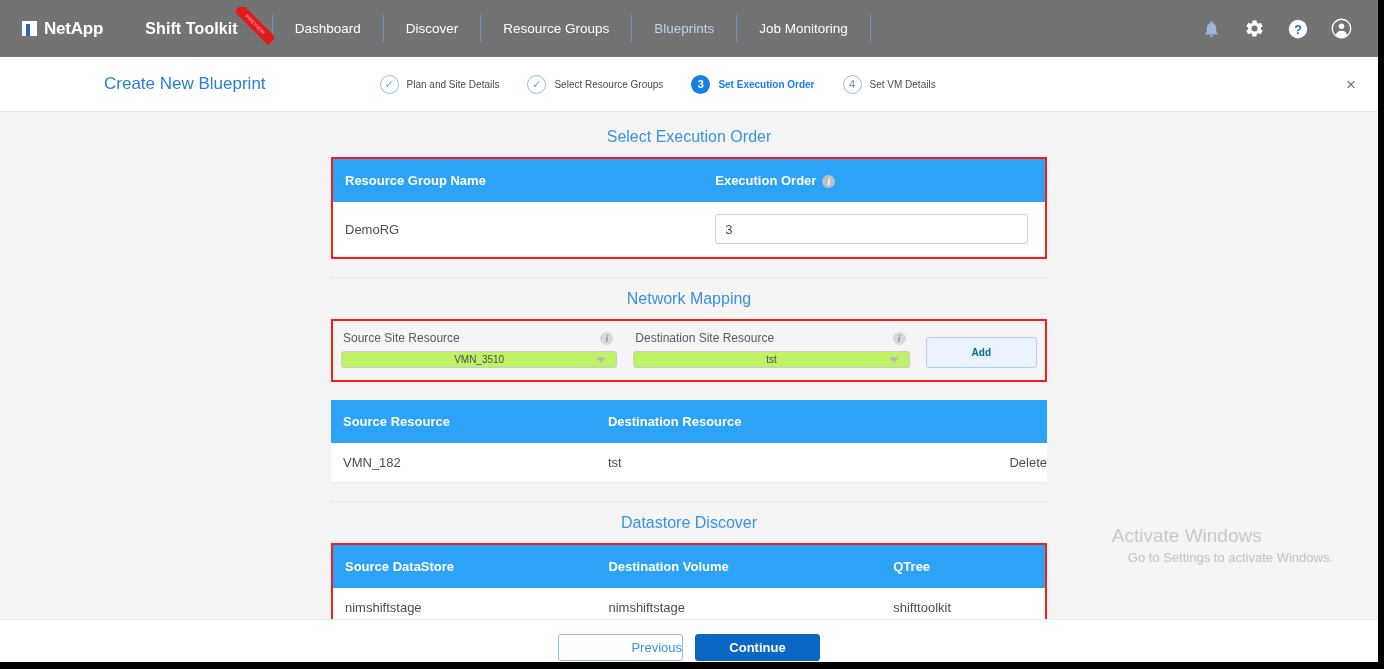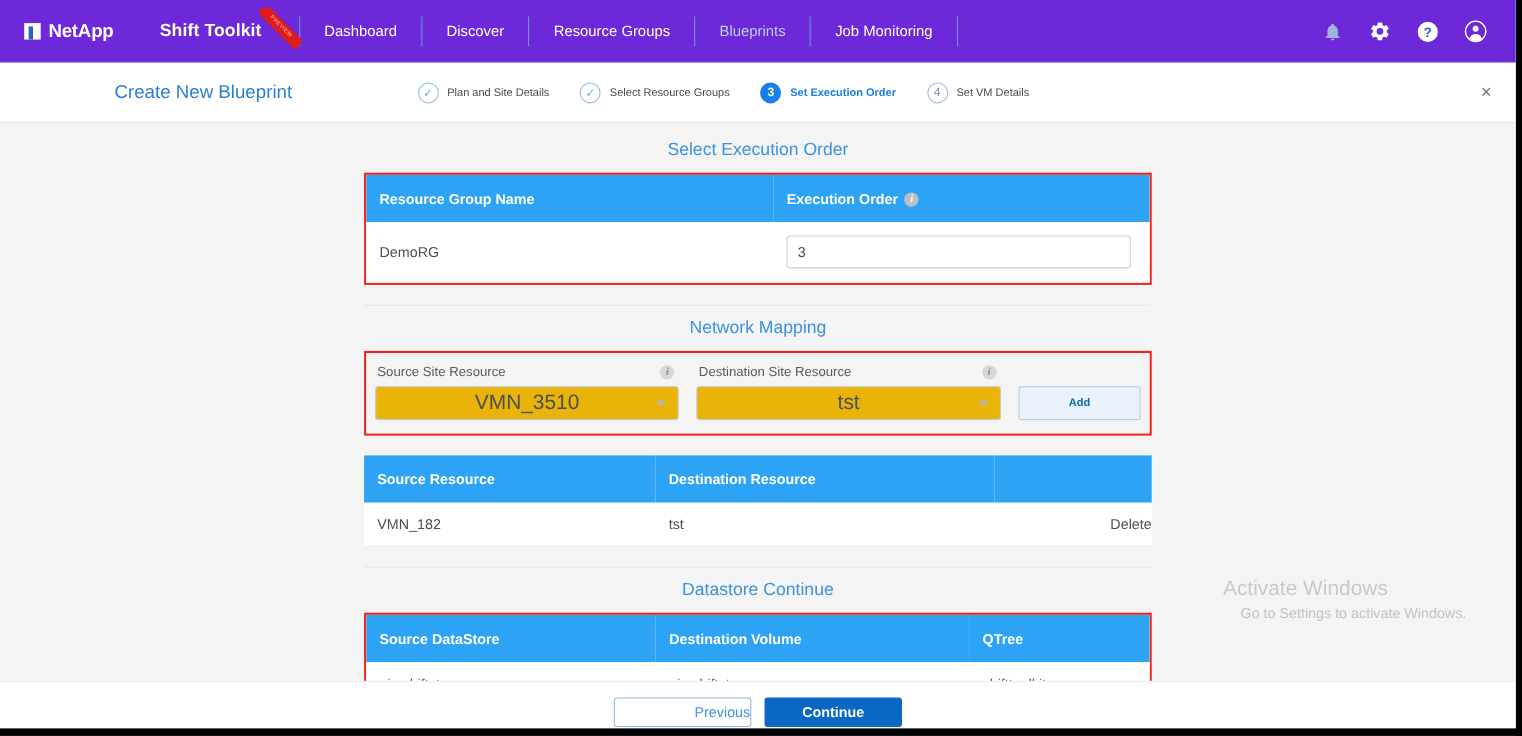--- a/index.html
+++ b/index.html
@@ -17,21 +17,21 @@
     background: #ffffff;
     border-right: 6px solid #000000;
     border-bottom: 7px solid #000000;
     overflow: hidden;
   }
 
   
   .navbar {
     position: relative;
     height: 57px;
-    background: #6d28d9;
+    background: #737373;
     display: flex;
     align-items: center;
     padding-left: 22px;
     color: #ffffff;
   }
   .brand {
     display: flex;
     align-items: center;
     font-size: 17px;
     font-weight: bold;
@@ -264,29 +264,29 @@
   .field { position: relative; }
   .field-label-row {
     display: flex;
     align-items: center;
     justify-content: space-between;
     font-size: 12px;
     color: #575c61;
     padding: 0 4px 6px 2px;
   }
   .select-box {
-    height: 31px;
+    height: 17px;
     border: 1px solid #c8ccd0;
     border-radius: 3px;
-    background: #eab308;
+    background: #bef264;
     display: flex;
     align-items: center;
     justify-content: center;
     position: relative;
-    font-size: 19px;
+    font-size: 10px;
     color: #4a4f55;
     cursor: pointer;
   }
   .caret {
     position: absolute;
     right: 10px;
     top: 50%;
     transform: translateY(-50%);
     width: 0; height: 0;
     border-left: 5px solid transparent;
@@ -527,21 +527,21 @@
           <tr>
             <td>VMN_182</td>
             <td>tst</td>
             <td class="delete-link">Delete</td>
           </tr>
         </tbody>
       </table>
 
       <div class="divider"></div>
 
-      <div class="section-title">Datastore Continue</div>
+      <div class="section-title">Datastore Discover</div>
 
       <div class="hl">
         <table class="grid">
           <colgroup>
               <col style="width:37%">
               <col style="width:40%">
               <col style="width:23%">
             </colgroup>
           <thead>
             <tr>

